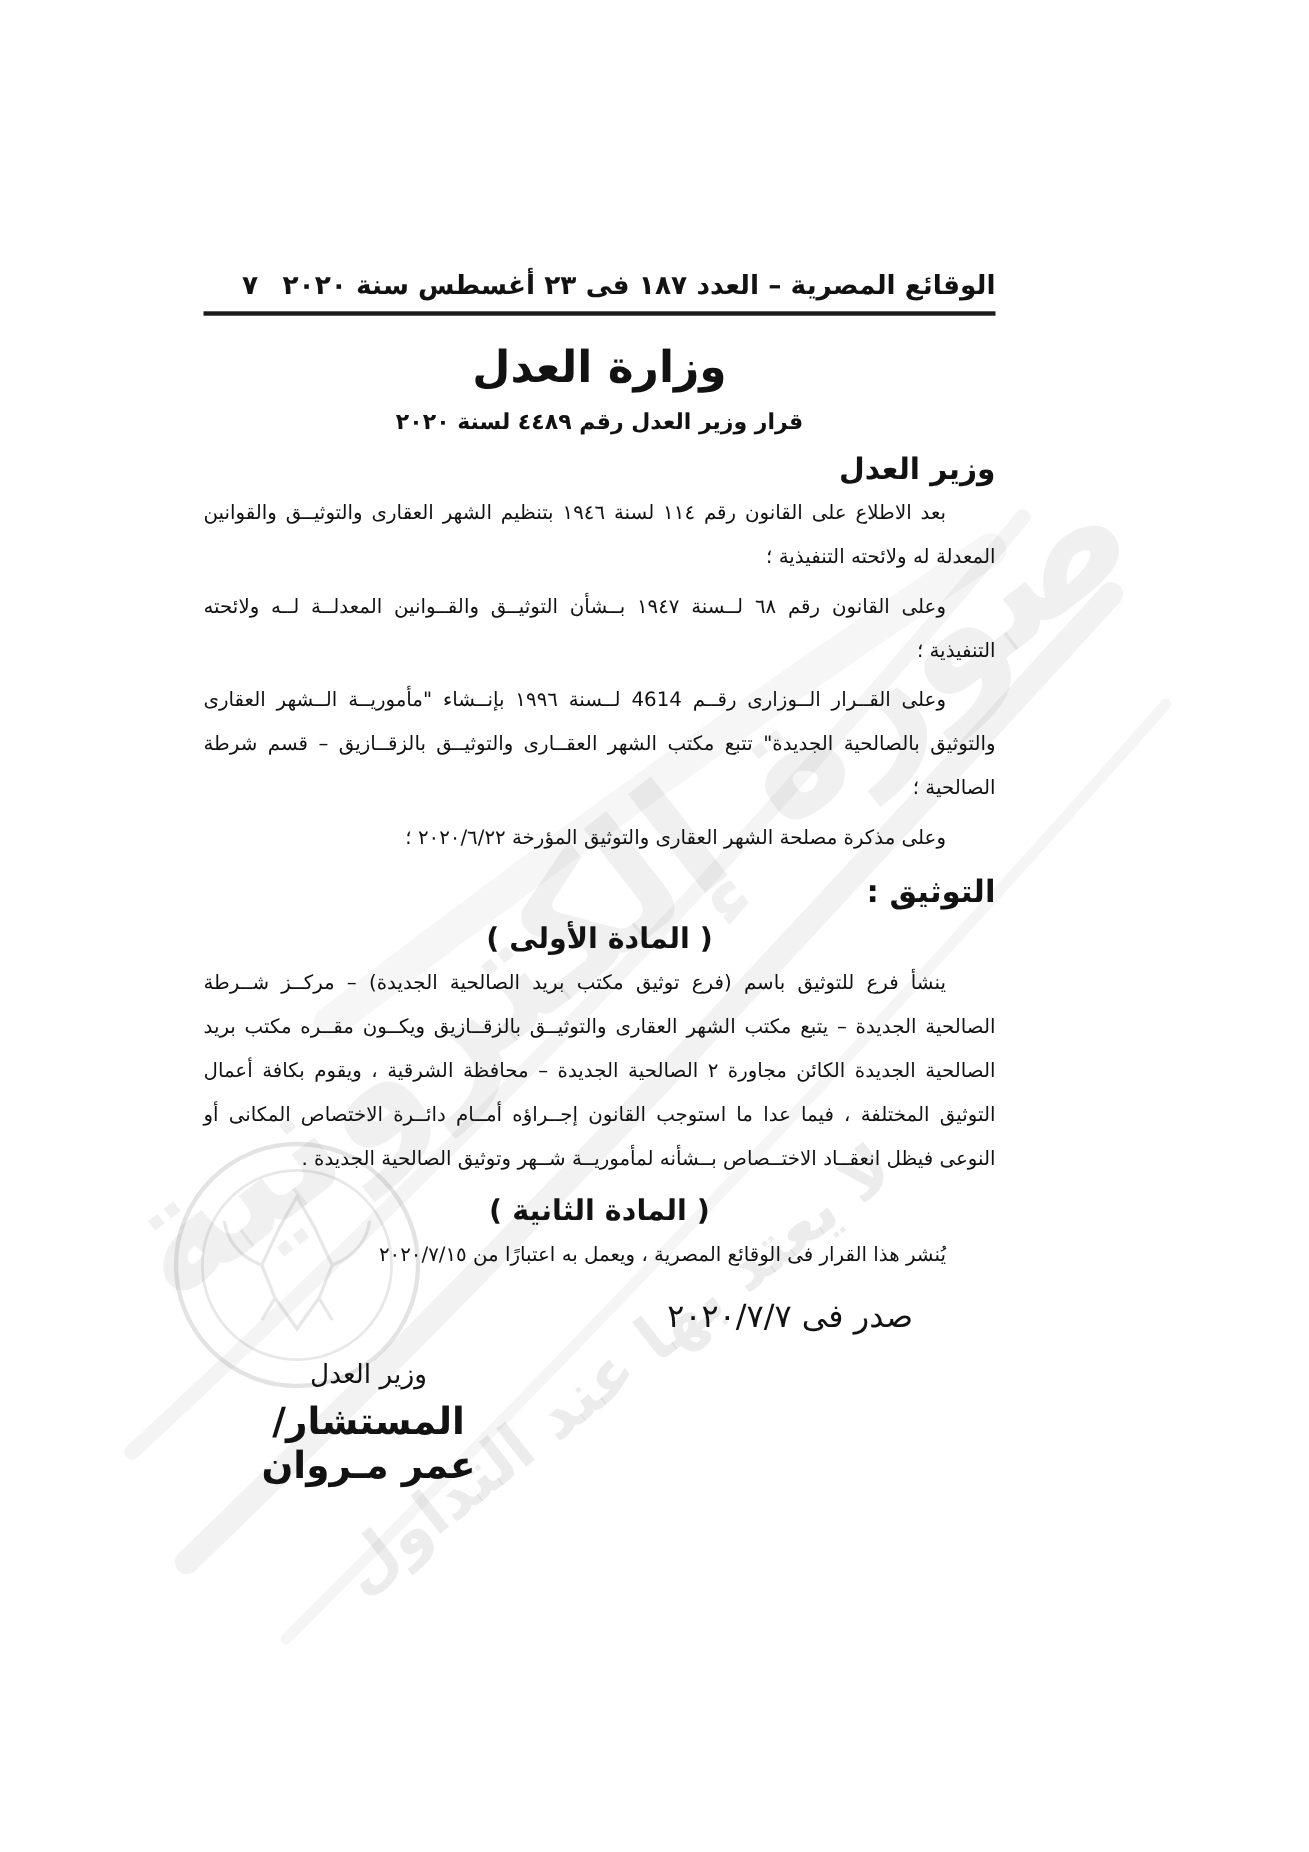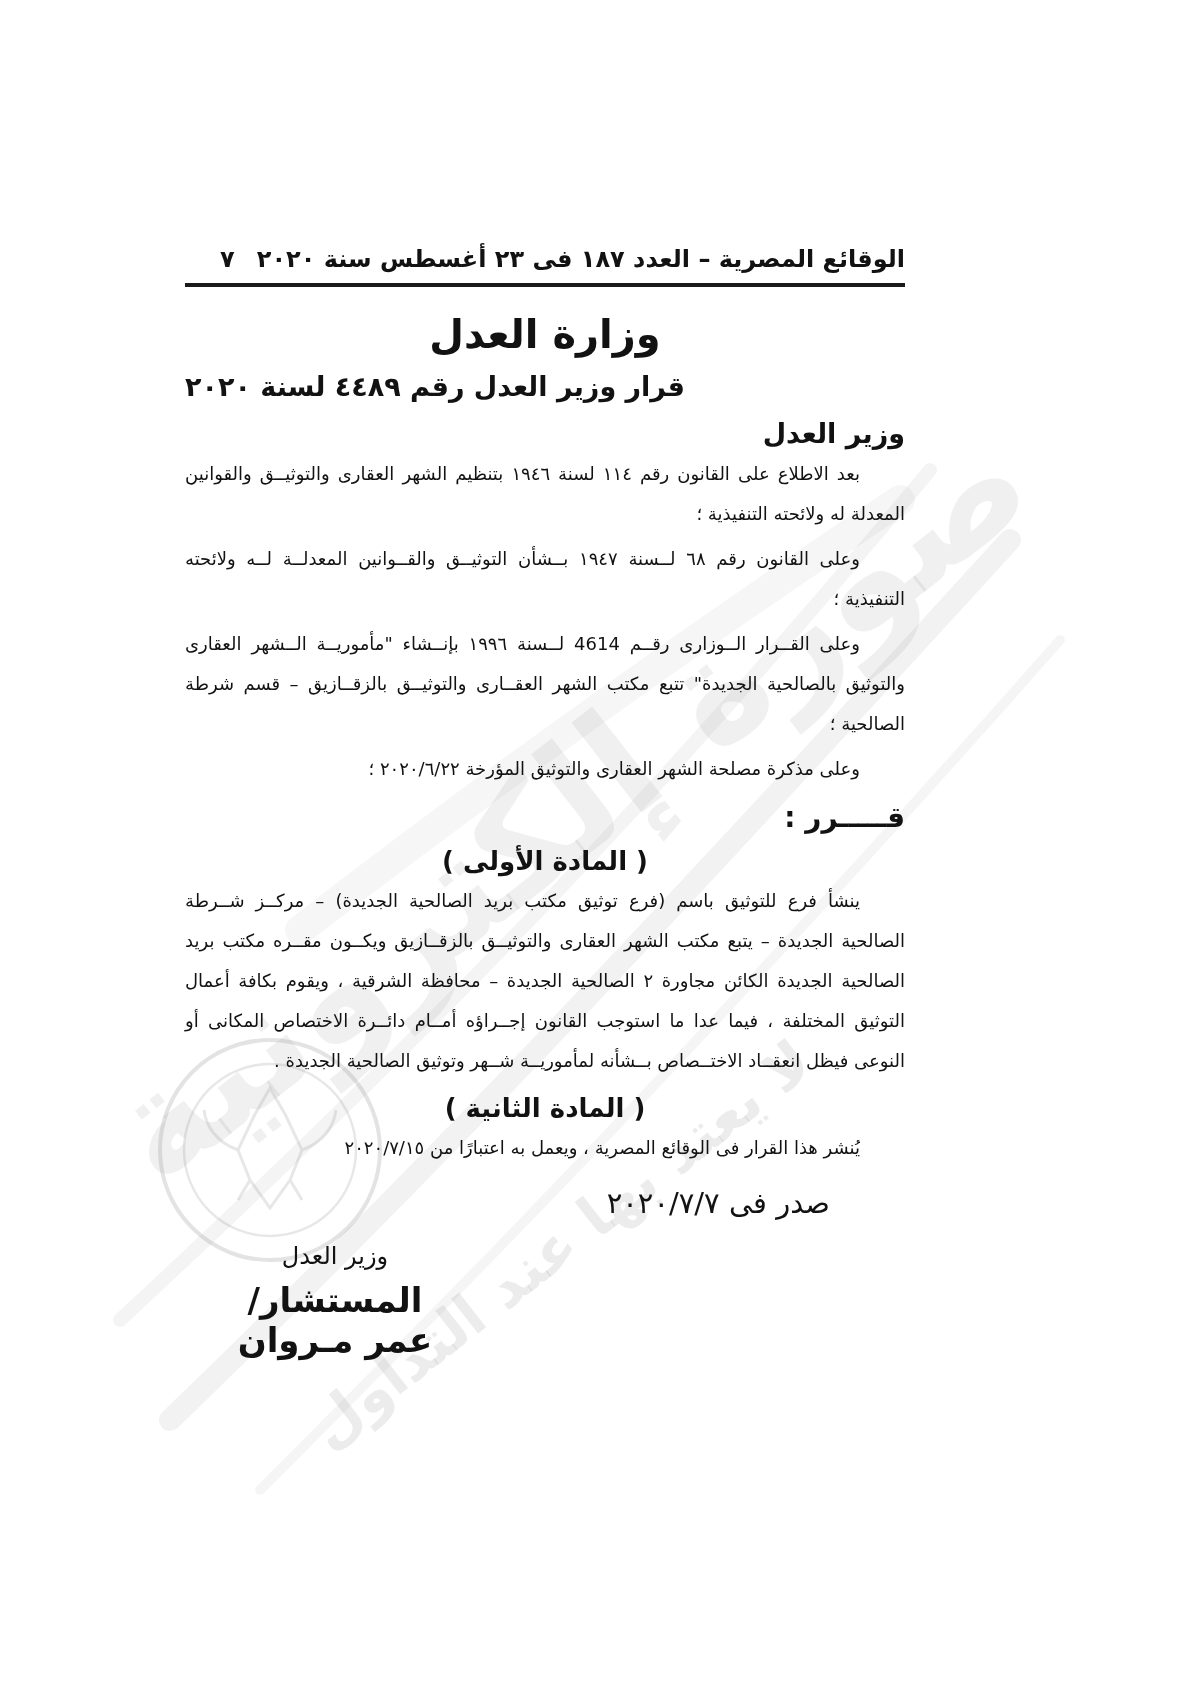--- a/index.html
+++ b/index.html
@@ -35,21 +35,21 @@
     padding:245px 285px 0 185px;
   }
   .header-row {
     display:flex; justify-content:space-between; align-items:flex-end;
     font-size:24px; font-weight:bold;
     padding-left:35px;
   }
   .header-issue { letter-spacing:0.5px; }
   .rule { border-bottom:4px solid #1a1a1a; margin-top:10px; }
   .doc-title   { text-align:center; font-size:40px; font-weight:bold; margin-top:24px; }
-  .doc-subtitle{ text-align:left; font-size:27px; font-weight:bold; margin-top:14px; }
+  .doc-subtitle{ text-align:center; font-size:20px; font-weight:bold; margin-top:14px; }
   .opener      { font-size:27px; font-weight:bold; margin-top:16px; }
   p.body-par {
     font-size:18px; line-height:40px;
     text-align:justify; text-indent:45px;
     margin-top:5px;
   }
   .decision { font-size:28px; font-weight:bold; margin-top:12px; }
   .article-heading { text-align:center; font-size:26px; font-weight:bold; margin-top:12px; }
   .issued { font-size:29px; margin-top:18px; padding-right:75px; }
   .signature { width:240px; margin:22px auto 0 30px; text-align:center; }
@@ -89,21 +89,21 @@
 
     <div class="doc-title">وزارة العدل</div>
     <div class="doc-subtitle">قرار وزير العدل رقم ٤٤٨٩ لسنة ٢٠٢٠</div>
     <div class="opener">وزير العدل</div>
 
     <p class="body-par">بعد الاطلاع على القانون رقم ١١٤ لسنة ١٩٤٦ بتنظيم الشهر العقارى والتوثيــق والقوانين المعدلة له ولائحته التنفيذية ؛</p>
     <p class="body-par">وعلى القانون رقم ٦٨ لــسنة ١٩٤٧ بــشأن التوثيــق والقــوانين المعدلــة لــه ولائحته التنفيذية ؛</p>
     <p class="body-par">وعلى القــرار الــوزارى رقــم 4614 لــسنة ١٩٩٦ بإنــشاء "مأموريــة الــشهر العقارى والتوثيق بالصالحية الجديدة" تتبع مكتب الشهر العقــارى والتوثيــق بالزقــازيق – قسم شرطة الصالحية ؛</p>
     <p class="body-par">وعلى مذكرة مصلحة الشهر العقارى والتوثيق المؤرخة ٢٠٢٠/٦/٢٢ ؛</p>
 
-    <div class="decision">قـــــرر :</div>
+    <div class="decision">التوثيق :</div>
 
     <div class="article-heading">( المادة الأولى )</div>
     <p class="body-par">ينشأ فرع للتوثيق باسم (فرع توثيق مكتب بريد الصالحية الجديدة) – مركــز شــرطة الصالحية الجديدة – يتبع مكتب الشهر العقارى والتوثيــق بالزقــازيق ويكــون مقــره مكتب بريد الصالحية الجديدة الكائن مجاورة ٢ الصالحية الجديدة – محافظة الشرقية ، ويقوم بكافة أعمال التوثيق المختلفة ، فيما عدا ما استوجب القانون إجــراؤه أمــام دائــرة الاختصاص المكانى أو النوعى فيظل انعقــاد الاختــصاص بــشأنه لمأموريــة شــهر وتوثيق الصالحية الجديدة .</p>
 
     <div class="article-heading">( المادة الثانية )</div>
     <p class="body-par">يُنشر هذا القرار فى الوقائع المصرية ، ويعمل به اعتبارًا من ٢٠٢٠/٧/١٥</p>
 
     <div class="issued">صدر فى ٢٠٢٠/٧/٧</div>
 
     <div class="signature">

